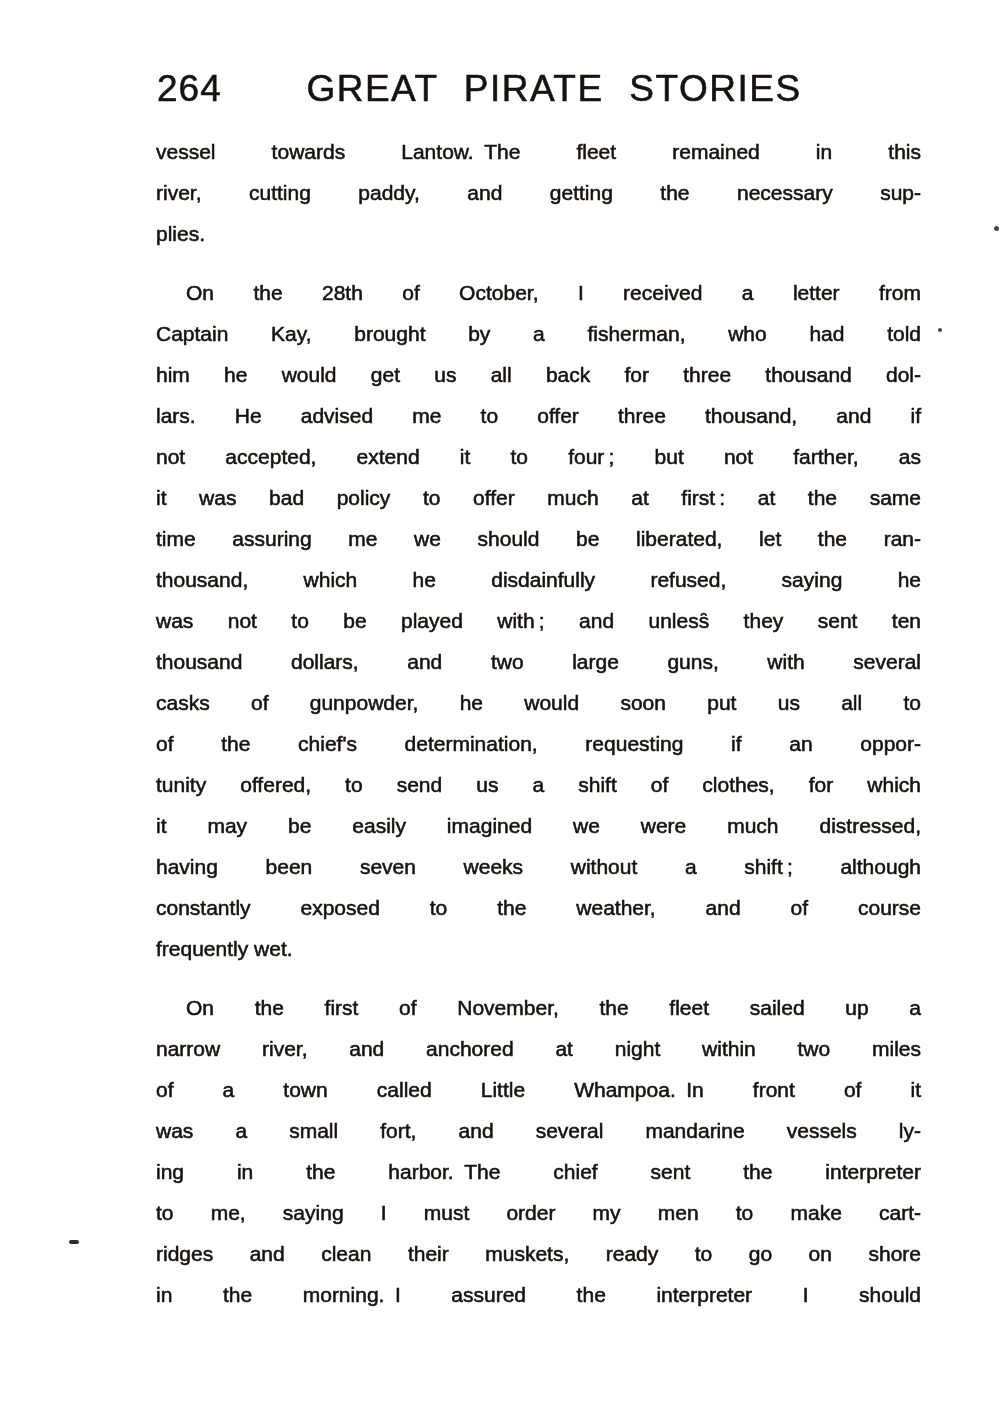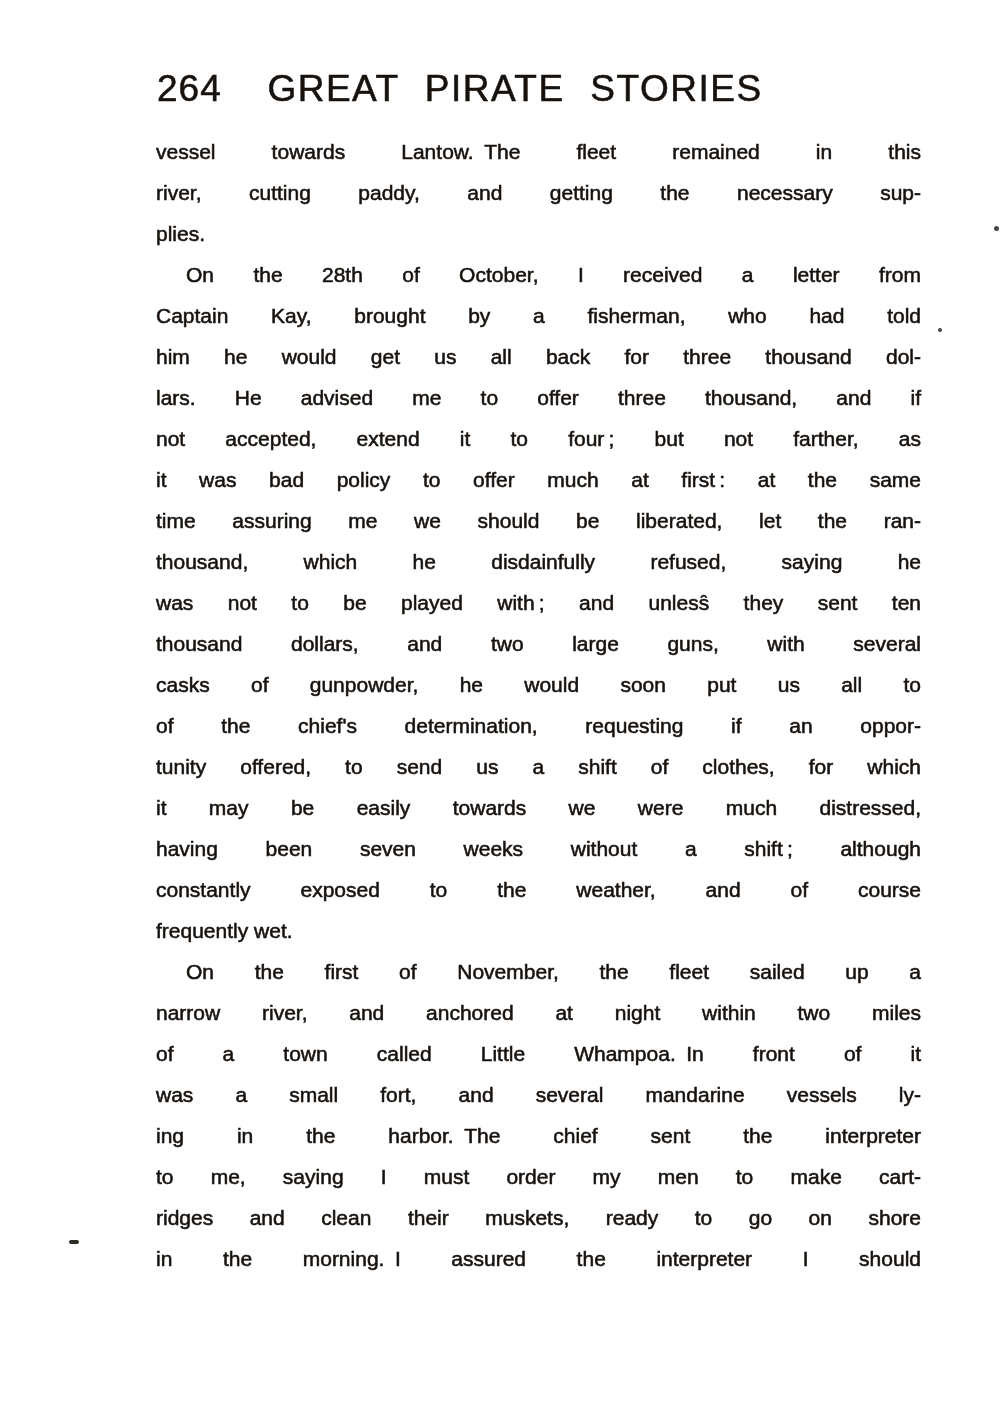--- a/index.html
+++ b/index.html
@@ -22,21 +22,21 @@
     position: absolute;
     left: 157px;
     top: 70px;
     font-size: 37px;
     line-height: 1;
     letter-spacing: 1px;
     white-space: nowrap;
   }
   .running-title {
     position: absolute;
-    left: 515px;
+    left: 554px;
     top: 70px;
     transform: translateX(-50%);
     font-size: 37px;
     line-height: 1;
     letter-spacing: 1.5px;
     word-spacing: 14px;
     white-space: nowrap;
   }
   
   .text-block {
@@ -47,20 +47,21 @@
     font-size: 21px;
     line-height: 41px;
   }
   .line {
     text-align: justify;
     text-align-last: justify;
     min-height: 41px;
   }
   .line.indent {
     text-indent: 30px;
+    margin-top: 18px;
   }
   .line.par-end {
     text-align-last: left;
   }
   
   .speck {
     position: absolute;
     background: #4a4440;
     border-radius: 50%;
   }
@@ -88,21 +89,21 @@
       <div class="line">lars. He advised me to offer three thousand, and if</div>
       <div class="line">not accepted, extend it to four ; but not farther, as</div>
       <div class="line">it was bad policy to offer much at first : at the same</div>
       <div class="line">time assuring me we should be liberated, let the ran-</div>
       <div class="line">thousand, which he disdainfully refused, saying he</div>
       <div class="line">was not to be played with ; and unless̑ they sent ten</div>
       <div class="line">thousand dollars, and two large guns, with several</div>
       <div class="line">casks of gunpowder, he would soon put us all to</div>
       <div class="line">of the chief's determination, requesting if an oppor-</div>
       <div class="line">tunity offered, to send us a shift of clothes, for which</div>
-      <div class="line">it may be easily towards we were much distressed,</div>
+      <div class="line">it may be easily imagined we were much distressed,</div>
       <div class="line">having been seven weeks without a shift ; although</div>
       <div class="line">constantly exposed to the weather, and of course</div>
       <div class="line par-end">frequently wet.</div>
       <div class="line indent">On the first of November, the fleet sailed up a</div>
       <div class="line">narrow river, and anchored at night within two miles</div>
       <div class="line">of a town called Little Whampoa. In front of it</div>
       <div class="line">was a small fort, and several mandarine vessels ly-</div>
       <div class="line">ing in the harbor. The chief sent the interpreter</div>
       <div class="line">to me, saying I must order my men to make cart-</div>
       <div class="line">ridges and clean their muskets, ready to go on shore</div>

